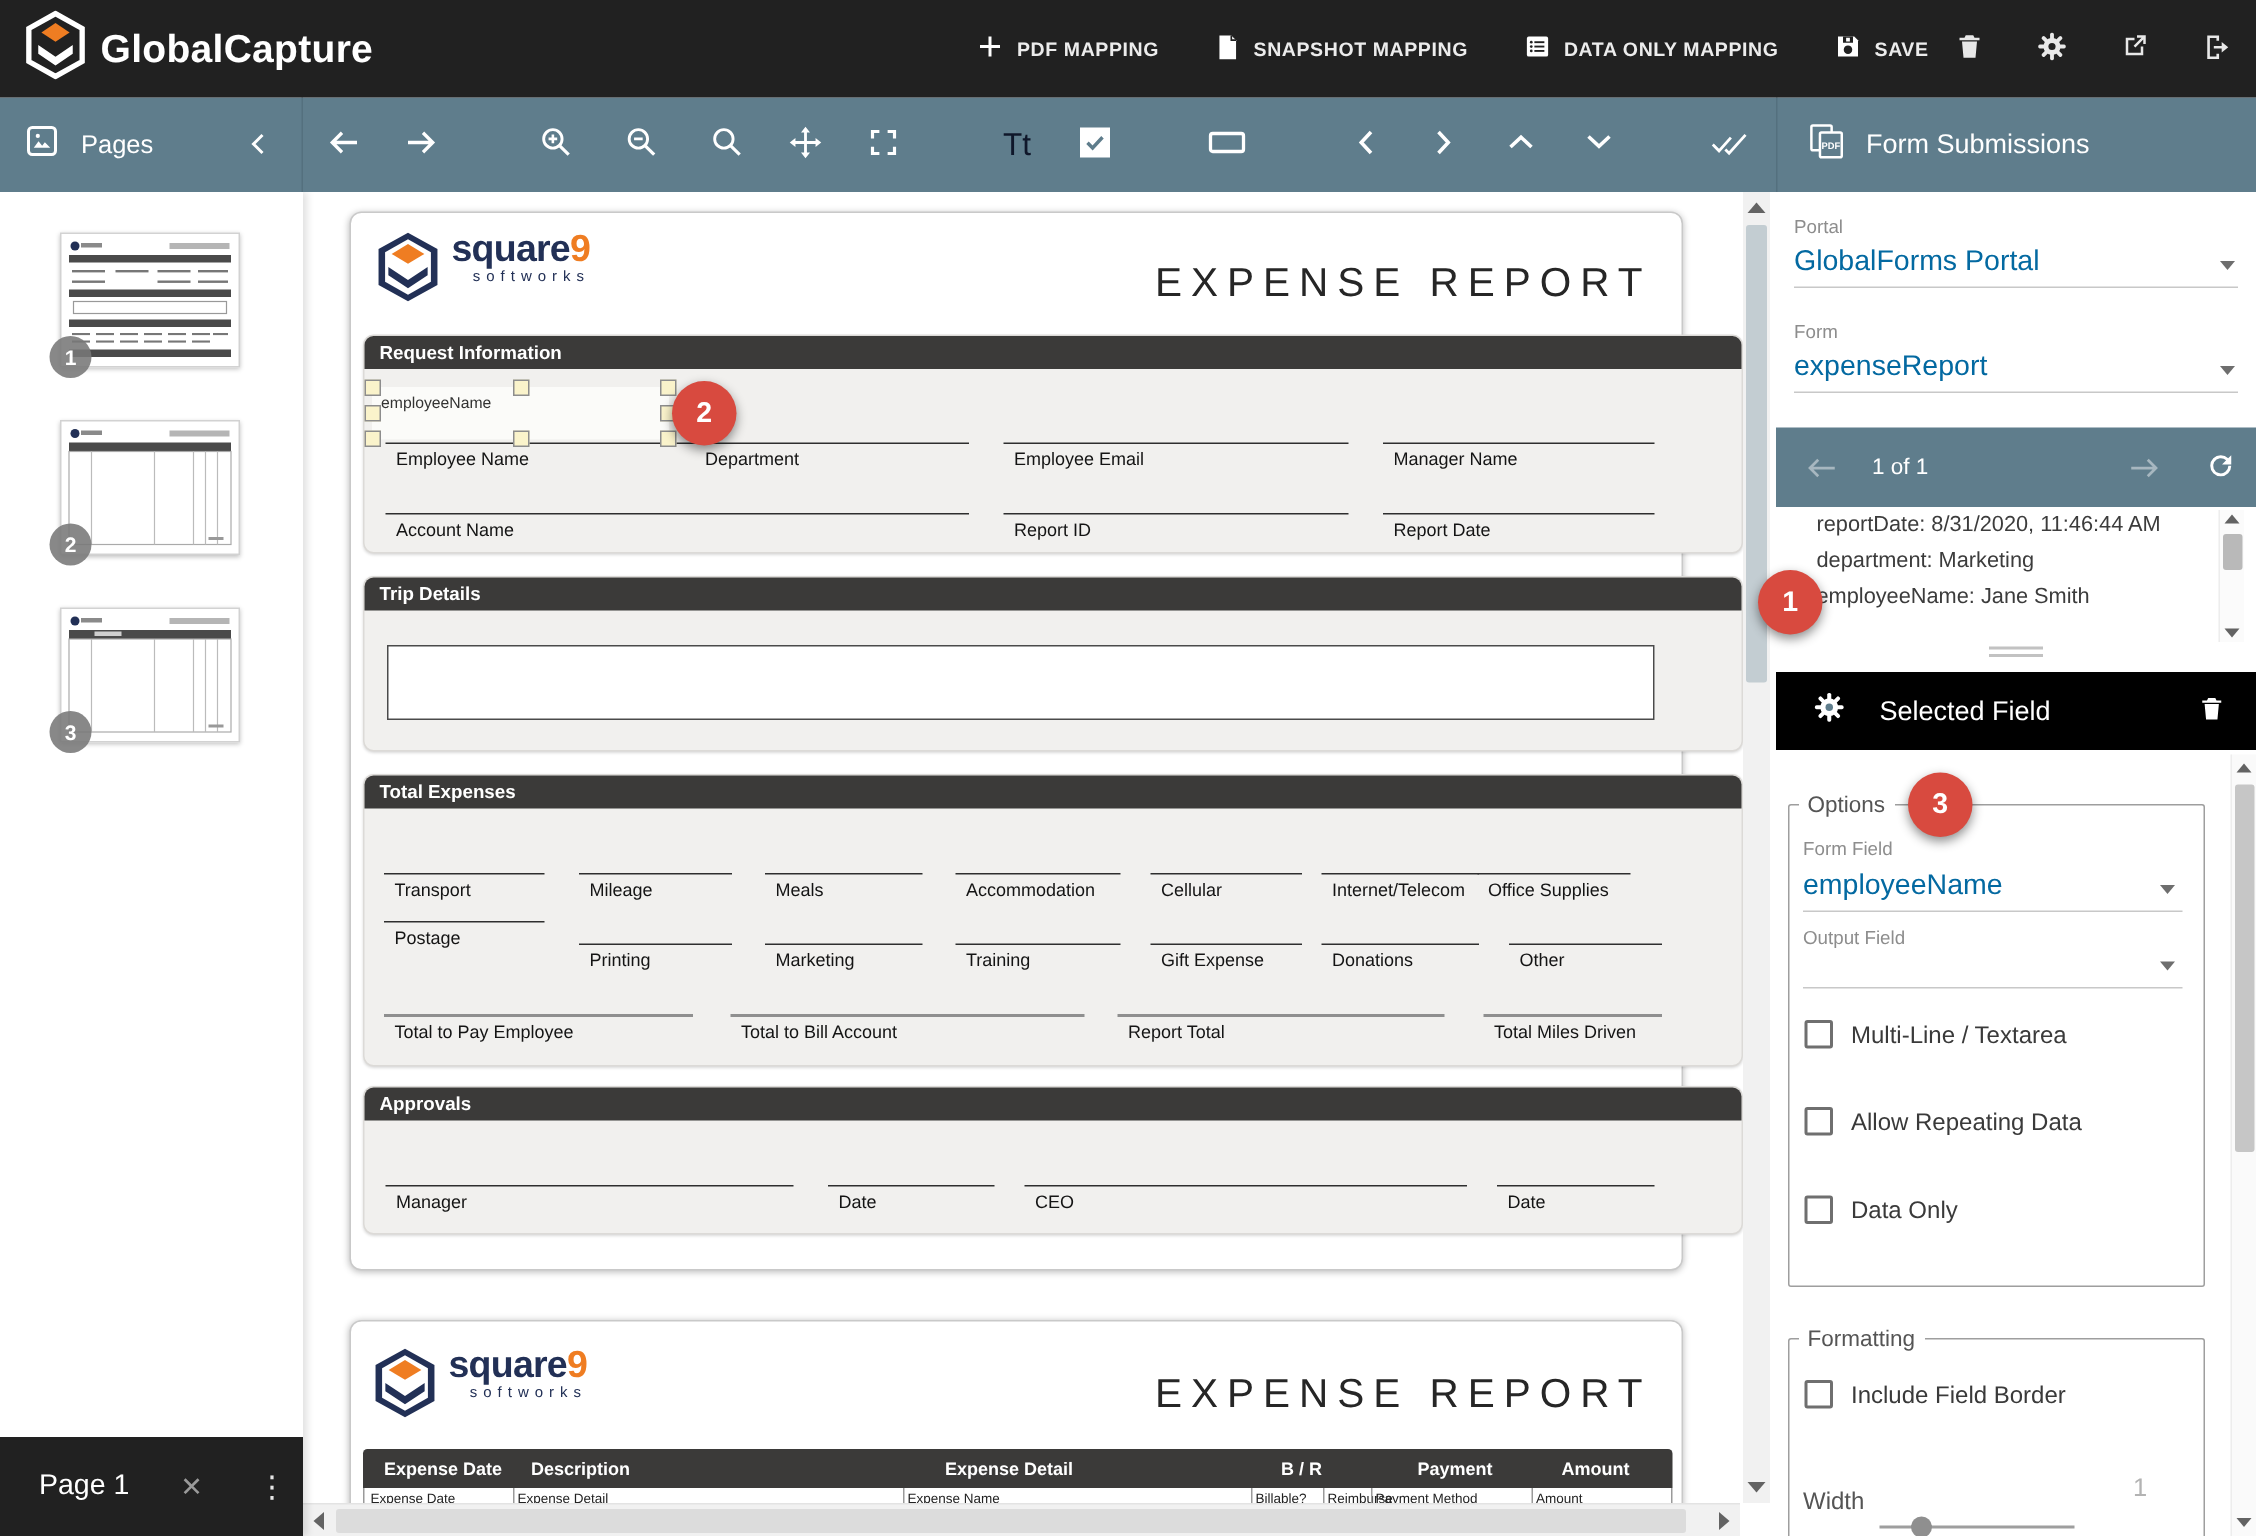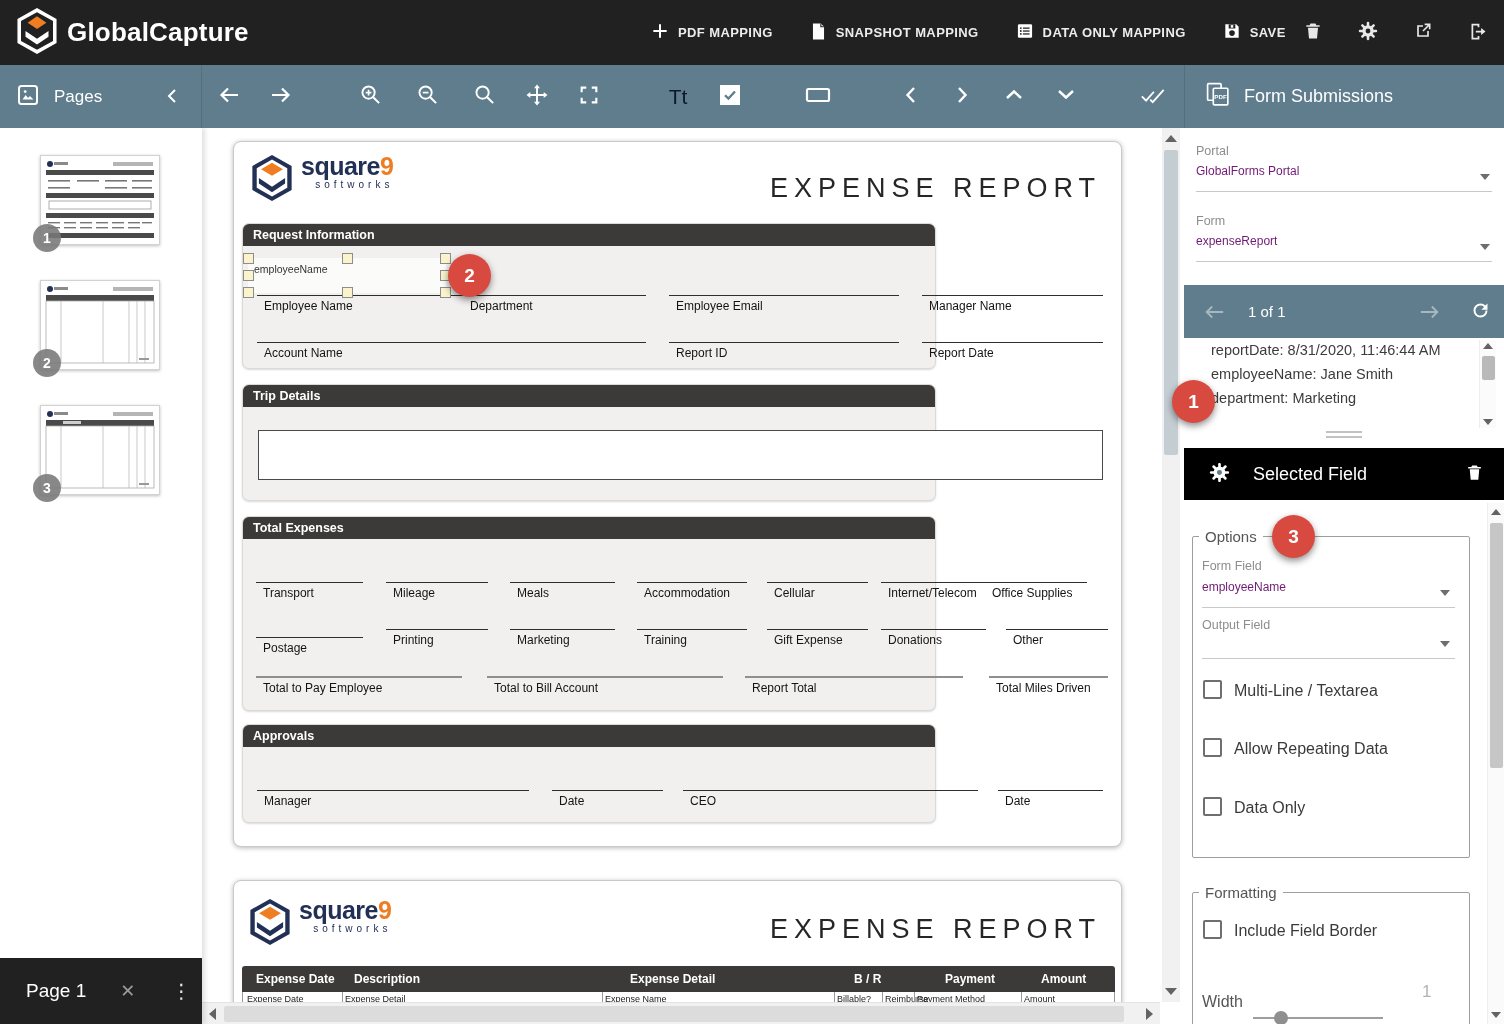--- a/index.html
+++ b/index.html
@@ -31,21 +31,21 @@
   .thumb-badge { position:absolute; left:-8px; bottom:-8px; width:28px; height:28px; border-radius:50%; background:rgba(120,120,120,.88); color:#fff; font-weight:bold; font-size:14px; display:flex; align-items:center; justify-content:center; }
   #sidebar-footer { position:absolute; left:0; bottom:0; width:202px; height:66px; background:#212121; color:#fff; display:flex; align-items:center; }
   #sf-label { font-size:19px; margin-left:26px; }
   #sf-close { color:#9a9a9a; font-size:18px; margin-left:34px; cursor:pointer; background:none; border:none; }
   #sf-menu { color:#e6e6e6; font-size:20px; margin-left:36px; cursor:pointer; background:none; border:none; }
 
   
   #docarea { position:absolute; left:202px; top:128px; width:982px; height:896px; background:#fff; overflow:hidden; z-index:10; }
   .sheet { position:absolute; left:31px; width:889px; background:#fff; border:1px solid #c9c9c9; border-radius:8px; box-shadow:0 1px 5px rgba(0,0,0,.28); }
   .doc-title { position:absolute; right:20px; font-size:27px; font-weight:300; letter-spacing:6px; color:#262626; }
-  .sec { position:absolute; left:8px; width:694px; background:#f1f0ee; border:1px solid #dcdad7; border-radius:7px; box-shadow:0 1px 2px rgba(0,0,0,.15); }
+  .sec { position:absolute; left:8px; width:920px; background:#f1f0ee; border:1px solid #dcdad7; border-radius:7px; box-shadow:0 1px 2px rgba(0,0,0,.15); }
   .sec-hd { height:22px; line-height:22px; background:#3b3a39; color:#fff; font-size:12.5px; font-weight:bold; padding-left:10px; border-radius:6px 6px 0 0; }
   .fld { position:absolute; border-top:1.6px solid #2e2e2e; font-size:12px; color:#141414; }
   .fld .lb { display:block; padding:3px 0 0 7px; white-space:nowrap; }
   .fld .lb2 { position:absolute; top:3px; white-space:nowrap; }
   .tfld { position:absolute; border-top:2px solid #8f8f8f; font-size:12px; color:#141414; }
   .tfld .lb { display:block; padding:3px 0 0 7px; white-space:nowrap; }
   .tripbox { position:absolute; background:#fff; border:1.5px solid #4a4a4a; }
   
   #overlay-field { position:absolute; left:46px; top:130px; width:198px; height:35px; background:rgba(252,252,250,.92); z-index:18; }
   #overlay-field .ov-lb { position:absolute; left:6px; top:5px; font-size:10.5px; color:#333; }
@@ -70,21 +70,21 @@
   #hthumb { position:absolute; left:22px; top:3px; height:16px; width:900px; background:#dcdcdc; border-radius:2px; cursor:pointer; }
   .tri { width:0; height:0; position:absolute; cursor:pointer; }
   .tri-up { border-left:6px solid transparent; border-right:6px solid transparent; border-bottom:7px solid #636363; }
   .tri-dn { border-left:6px solid transparent; border-right:6px solid transparent; border-top:7px solid #636363; }
   .tri-lf { border-top:6px solid transparent; border-bottom:6px solid transparent; border-right:7px solid #636363; }
   .tri-rt { border-top:6px solid transparent; border-bottom:6px solid transparent; border-left:7px solid #636363; }
 
   
   #rightpanel { position:absolute; left:1184px; top:128px; width:320px; height:896px; background:#fff; z-index:25; }
   .plabel { position:absolute; left:12px; font-size:12.5px; color:#8d8d8d; }
-  .pvalue { position:absolute; left:12px; font-size:12px; color:#701a75; cursor:pointer; }
+  .pvalue { position:absolute; left:12px; font-size:19px; color:#0369a1; cursor:pointer; }
   .pline { position:absolute; left:12px; width:296px; height:1px; background:#c8c8c8; }
   .dd { position:absolute; width:0; height:0; border:5px solid transparent; border-top:6px solid #6e6e6e; cursor:pointer; }
   #pagbar { position:absolute; left:0; top:157px; width:320px; height:53px; background:#5f7d8c; display:flex; align-items:center; }
   #pagtext { color:#fff; font-size:15px; position:absolute; left:64px; }
   #reclist { position:absolute; left:0; top:210px; width:293px; height:92px; overflow:hidden; }
   .rec { font-size:14.5px; color:#3c3c3c; line-height:24px; padding-left:27px; white-space:nowrap; cursor:default; }
   .mini-sb { position:absolute; background:#fbfbfb; border-left:1px solid #ededed; }
   .mini-thumb { position:absolute; background:#b9b9b9; border-radius:2px; cursor:pointer; }
   #resize-handle { position:absolute; left:142px; top:303px; width:36px; cursor:row-resize; }
   #resize-handle i { display:block; height:2px; background:#c2c2c2; margin-bottom:3px; }
@@ -442,21 +442,21 @@
         <div class="fld" style="left:524px; top:65px; width:101px;">
             <span class="lb">Cellular</span>
           </div>
         <div class="fld" style="left:638px; top:65px; width:105px;">
             <span class="lb">Internet/Telecom</span>
           </div>
         <div class="fld" style="left:742px; top:65px; width:102px;">
             <span class="lb">Office Supplies</span>
           </div>
 
-        <div class="fld" style="left:13px;  top:120px; width:107px;">
+        <div class="fld" style="left:13px;  top:97px; width:107px;">
             <span class="lb">Postage</span>
           </div>
         <div class="fld" style="left:143px; top:112px; width:102px;">
             <span class="lb">Printing</span>
           </div>
         <div class="fld" style="left:267px; top:112px; width:105px;">
             <span class="lb">Marketing</span>
           </div>
         <div class="fld" style="left:394px; top:112px; width:110px;">
             <span class="lb">Training</span>
@@ -594,22 +594,22 @@
         <span>
           <svg width="21" height="21" viewBox="0 0 24 24">
               <path fill="#fff" d="M17.65 6.35A7.95 7.95 0 0 0 12 4a8 8 0 1 0 8 8h-2.2a5.8 5.8 0 1 1-1.7-4.1L13 11h7V4z"></path>
             </svg>
         </span>
       </button>
     </div>
 
     <div id="reclist">
       <div class="rec">reportDate: 8/31/2020, 11:46:44 AM</div>
+      <div class="rec">department: Marketing</div>
       <div class="rec">employeeName: Jane Smith</div>
-      <div class="rec">department: Marketing</div>
     </div>
     <div class="mini-sb" style="left:295px; top:212px; width:17px; height:88px;">
       <span class="tri tri-up" style="left:3px; top:3px; border-left-width:5px; border-right-width:5px; border-bottom-width:6px;"></span>
       <div class="mini-thumb" style="left:2px; top:16px; width:13px; height:24px;"></div>
       <span class="tri tri-dn" style="left:3px; bottom:3px; border-left-width:5px; border-right-width:5px; border-top-width:6px;"></span>
     </div>
 
     <div class="badge" style="left:-12px; top:252px;">1</div>
 
     <div id="resize-handle">

